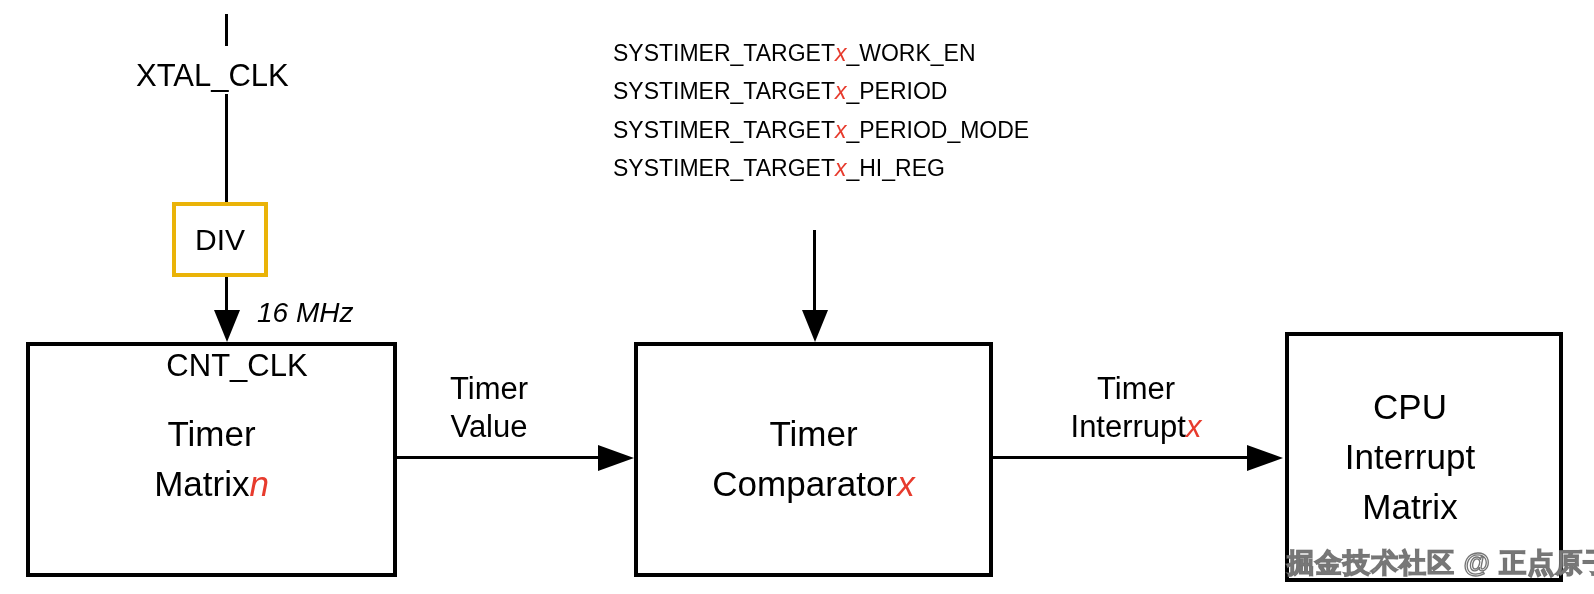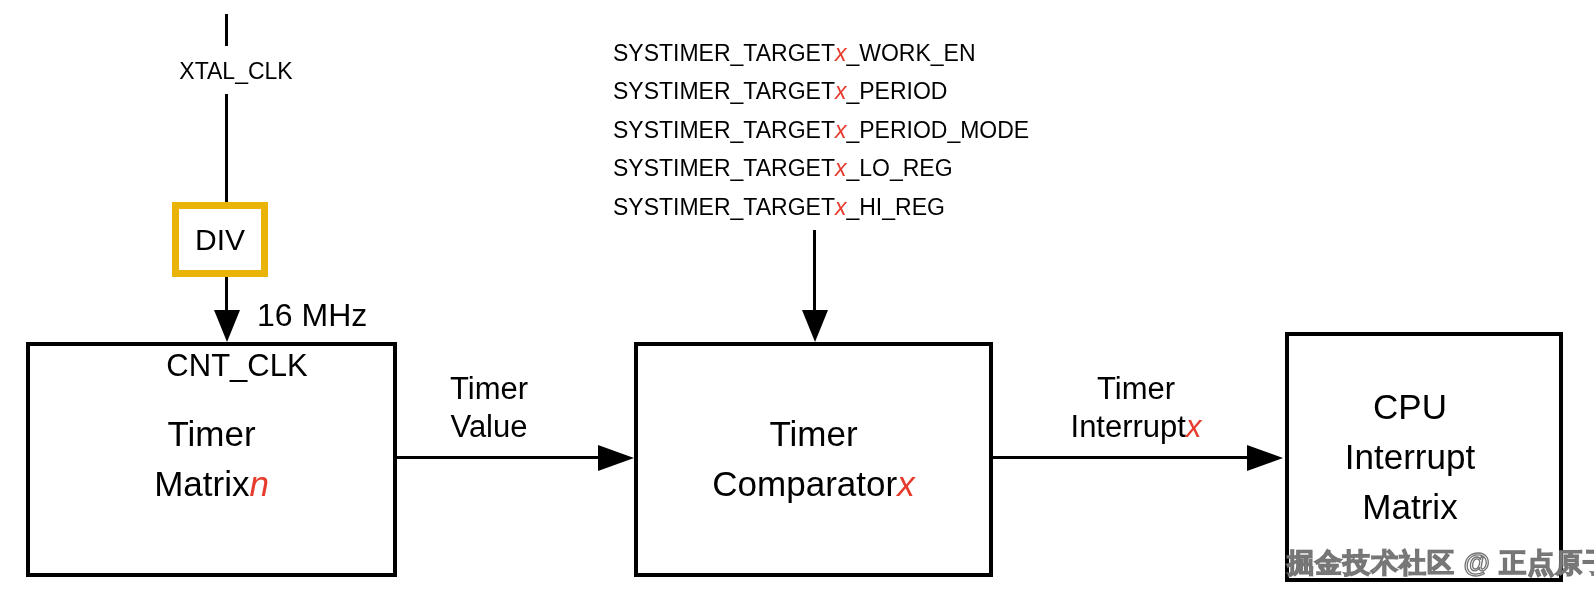--- a/index.html
+++ b/index.html
@@ -13,21 +13,21 @@
   }
   .line{position:absolute;background:#000;}
   .box{
     position:absolute;
     border:4px solid #000;
     background:#fff;
     box-sizing:border-box;
   }
   .divbox{
     position:absolute;
-    border:7px solid #eab308;
+    border:4px solid #eab308;
     background:#fff;
     box-sizing:border-box;
     display:flex;align-items:center;justify-content:center;
     font-size:30px;
   }
   .lbl{position:absolute;line-height:1;white-space:nowrap;}
   .blocklbl{
     position:absolute;
     text-align:center;
     font-size:35px;
@@ -71,50 +71,49 @@
     -webkit-text-stroke:1.3px rgba(95,95,95,0.85);
     text-shadow:0 0 1px rgba(80,80,80,0.6);
   }
 </style>
 </head>
 <body>
 
 <div id="canvas">
 
   <div class="line" style="left:225px;top:14px;width:3px;height:32px;"></div>
-  <div class="lbl" style="left:136px;top:60px;width:200px;text-align:center;font-size:23px;">XTAL_CLK</div>
+  <div class="lbl" style="left:136px;top:60px;width:200px;text-align:left;font-size:31px;">XTAL_CLK</div>
   <div class="line" style="left:225px;top:94px;width:3px;height:108px;"></div>
 
   <div class="divbox" style="left:172px;top:202px;width:96px;height:75px;">
     <span>DIV</span>
   </div>
 
   <div class="line" style="left:225px;top:277px;width:3px;height:34px;"></div>
   <div class="head-down" style="left:214px;top:310px;"></div>
-  <div class="lbl" style="left:257px;top:299px;font-size:32px;">16 MHz</div>
+  <div class="lbl" style="left:257px;top:299px;font-size:28px;font-style:italic;">16 MHz</div>
 
   <div class="box" style="left:26px;top:342px;width:371px;height:235px;"></div>
   <div class="lbl" style="left:87px;top:350px;width:300px;text-align:center;font-size:31px;">CNT_CLK</div>
   <div class="blocklbl" style="left:26px;top:409px;width:371px;">
     <div>Timer</div>
     <div><span>Matrix</span><span class="var">n</span></div>
   </div>
 
   <div class="siglbl" style="left:389px;top:370px;width:200px;">
     <div>Timer</div>
     <div>Value</div>
   </div>
   <div class="line" style="left:397px;top:456px;width:201px;height:3px;"></div>
   <div class="head-right" style="left:598px;top:445px;"></div>
 
   <div class="reglist" style="left:613px;top:34px;">
     <div><span>SYSTIMER_TARGET</span><span class="var">x</span><span>_WORK_EN</span></div>
     <div><span>SYSTIMER_TARGET</span><span class="var">x</span><span>_PERIOD</span></div>
     <div><span>SYSTIMER_TARGET</span><span class="var">x</span><span>_PERIOD_MODE</span></div>
-    <div><span>SYSTIMER_TARGET</span><span class="var">x</span><span>_LO_REG</span></div>
     <div><span>SYSTIMER_TARGET</span><span class="var">x</span><span>_HI_REG</span></div>
   </div>
 
   <div class="line" style="left:813px;top:230px;width:3px;height:81px;"></div>
   <div class="head-down" style="left:802px;top:310px;"></div>
 
   <div class="box" style="left:634px;top:342px;width:359px;height:235px;"></div>
   <div class="blocklbl" style="left:634px;top:409px;width:359px;">
     <div>Timer</div>
     <div><span>Comparator</span><span class="var">x</span></div>

